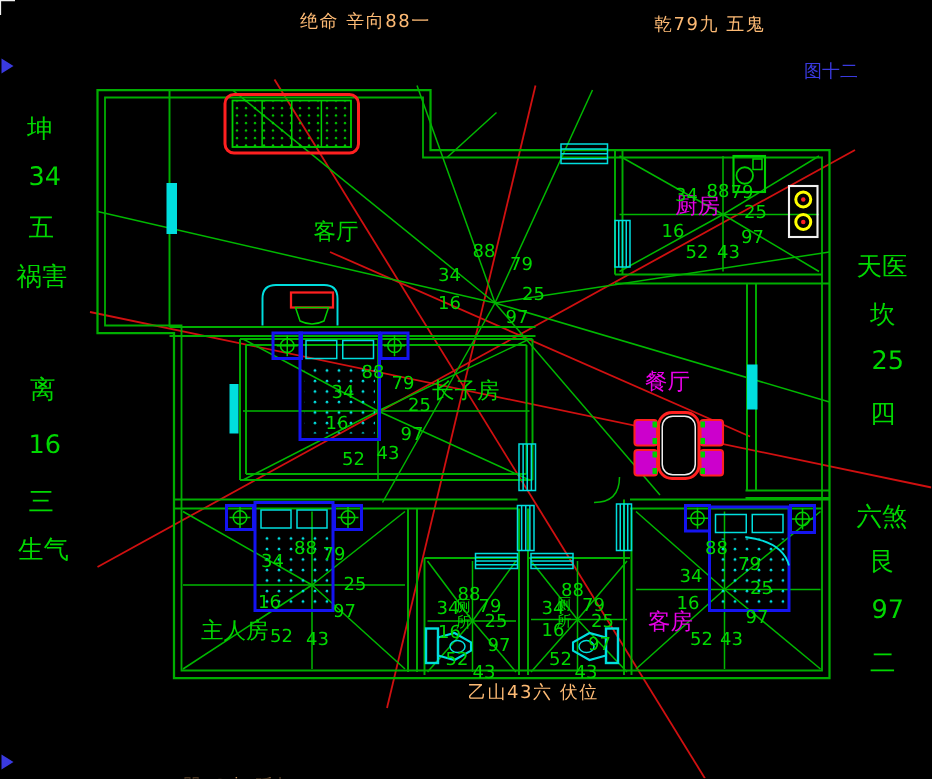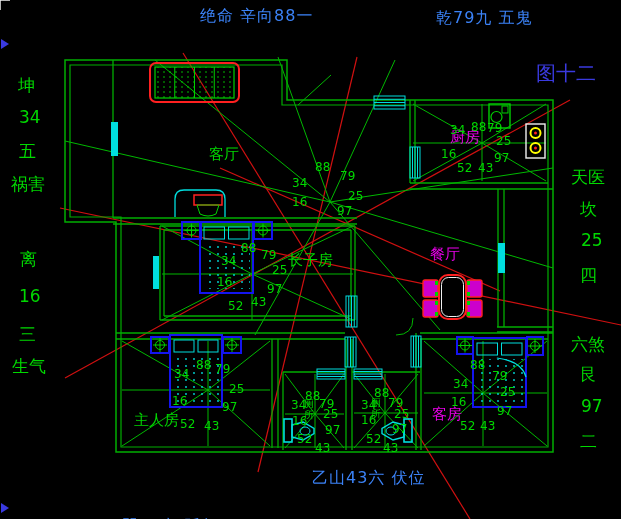--- a/index.html
+++ b/index.html
@@ -1,23 +1,23 @@
 <!DOCTYPE html>
 <html><head>
 <meta charset="utf-8">
 <style>
   html,body{margin:0;padding:0;background:#000;}
   .canvas{position:relative;width:621px;height:519px;background:#000;overflow:hidden;
           font-family:"DejaVu Sans",sans-serif;}
-  .ann{position:absolute;color:#3b82f6;font-size:16px;white-space:pre;letter-spacing:1px;}
+  .ann{position:absolute;color:#fdba74;font-size:12px;white-space:pre;letter-spacing:1px;}
   .ann-top-left{left:200px;top:6px;}
   .ann-top-right{left:436px;top:8px;}
   .ann-bottom-left{left:122px;top:476px;margin-top:40px;}
-  .ann-bottom-right{left:312px;top:468px;}
-  .fig-label{position:absolute;left:536px;top:60px;color:#3a3ae0;font-size:20px;}
+  .ann-bottom-right{left:312px;top:453px;}
+  .fig-label{position:absolute;left:536px;top:39px;color:#3a3ae0;font-size:12px;}
   svg{position:absolute;left:0;top:0;}
 </style>
 </head>
 <body>
 
 <div class="canvas">
   <svg id="plan" width="621" height="519" viewBox="0 0 621 519">
     <defs>
       <pattern id="dotC" width="8" height="7" patternUnits="userSpaceOnUse">
         <circle cx="2" cy="2" r="0.9" fill="#00dede"></circle>

